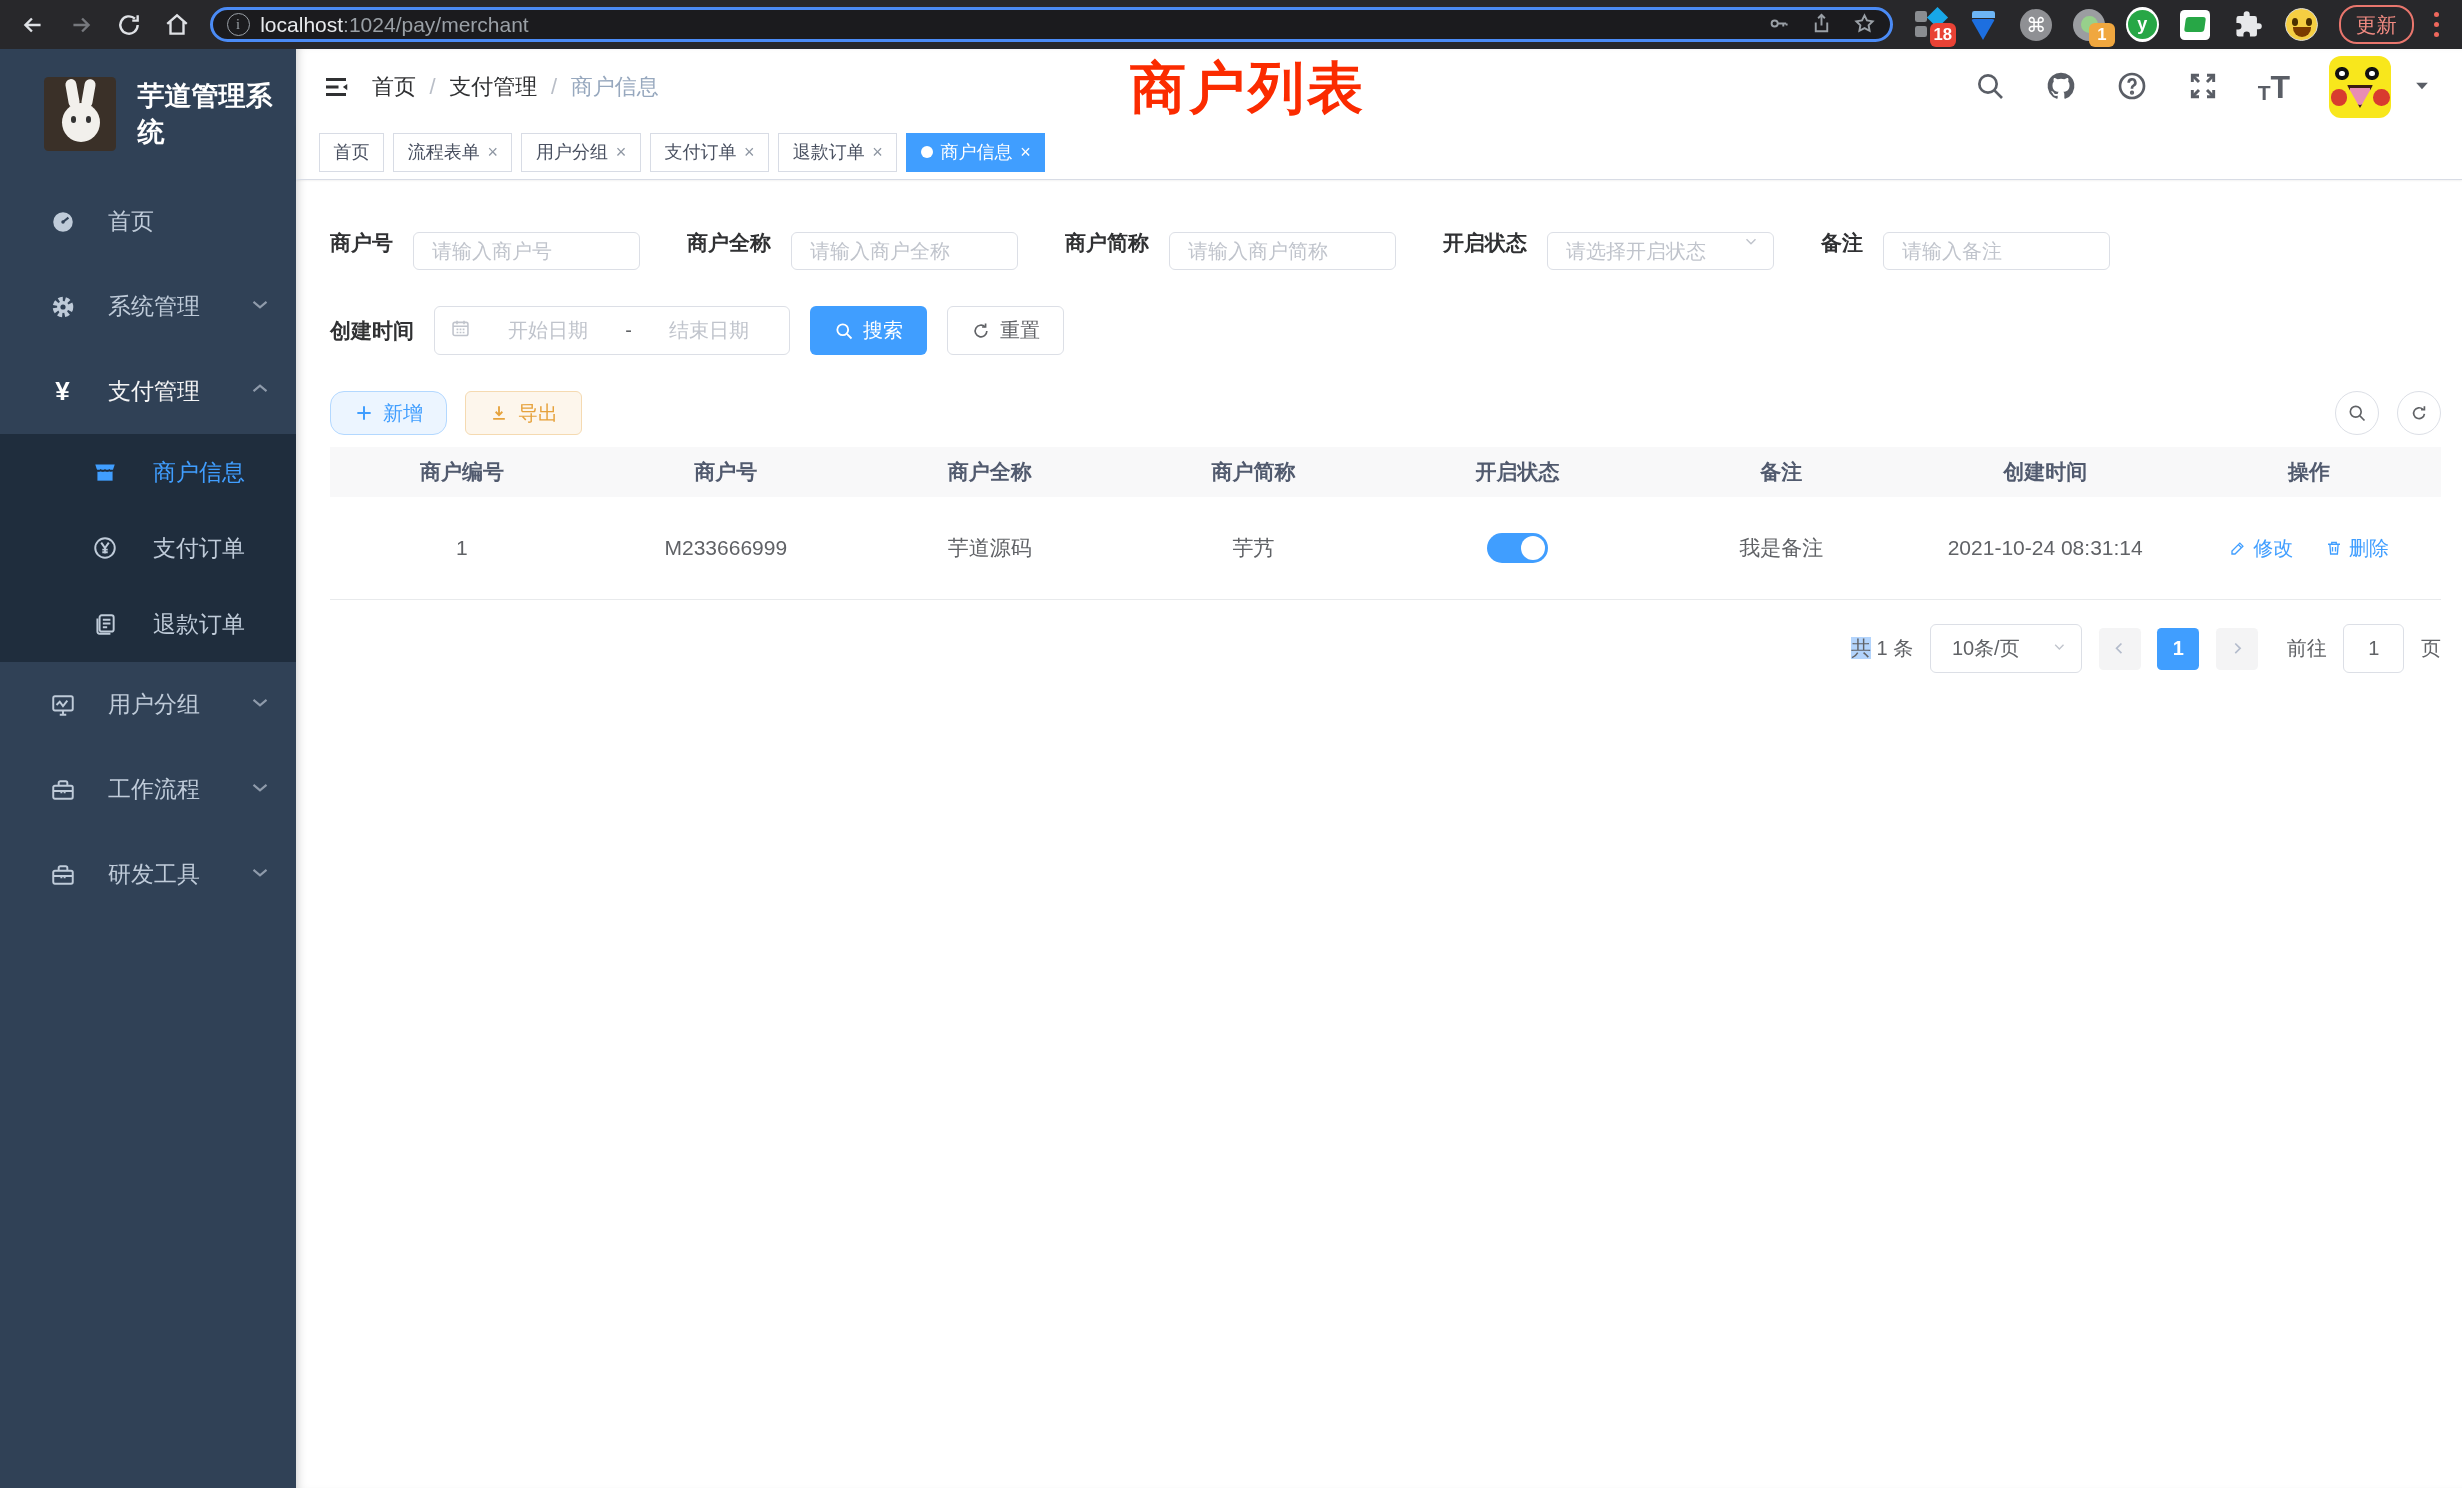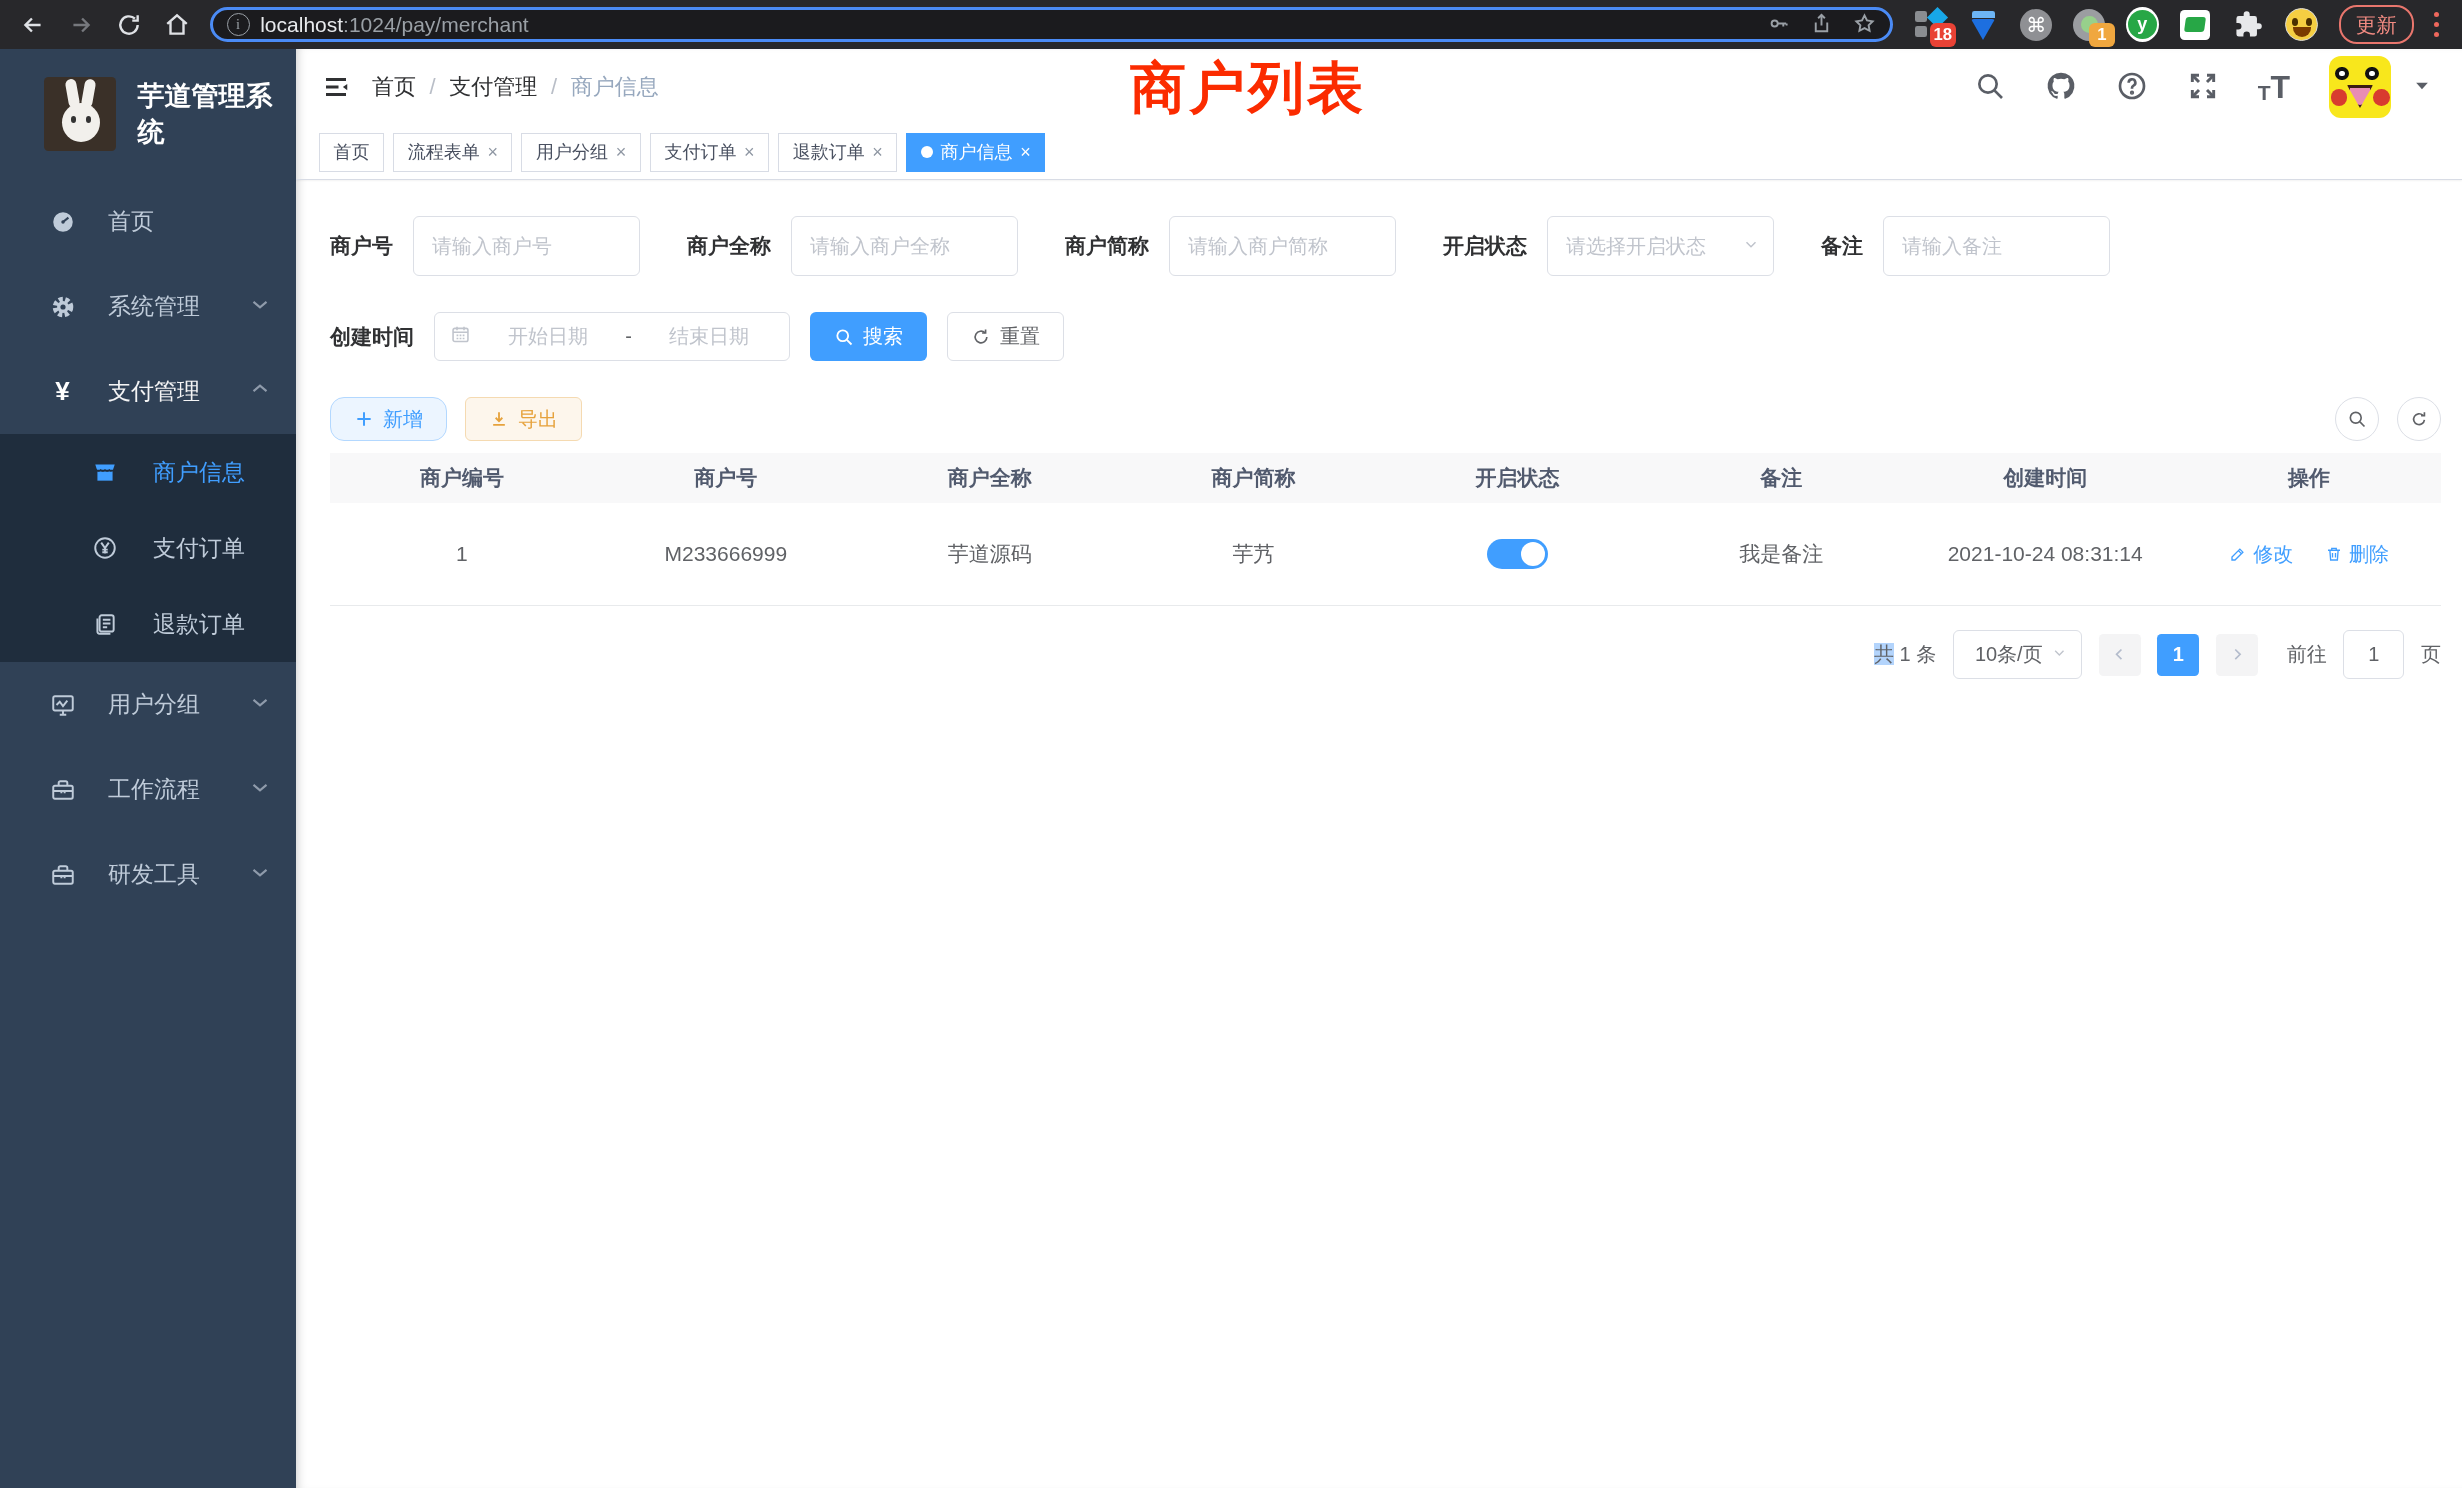--- a/index.html
+++ b/index.html
@@ -101,22 +101,22 @@
   .tab .x { font-size:18px; color:#8f97a3; line-height:1; }
   .tab.active { background:#409eff; border-color:#409eff; color:#fff; }
   .tab.active .dot { display:block; }
   .tab.active .x { color:#fff; }
 
   
   .content { padding:36px 21px 0 34px; flex:1 1 auto; }
   .frow { display:flex; align-items:center; margin-bottom:36px; }
   .fgroup { display:flex; align-items:center; margin-right:47px; }
   .flabel { font-size:21px; font-weight:700; color:#303133; margin-right:20px; white-space:nowrap;}
-  .tinput { width:227px; height:60px; border:0.8px solid #dcdfe6; border-radius:6px; padding:0 18px; font-size:20px; color:#606266;
-    background:#fff; outline:none; font-family:inherit;}
+  .tinput { width:227px; height:38px; border:0.8px solid #dcdfe6; border-radius:6px; padding:0 18px; font-size:20px; color:#606266;
+    background:#fff; outline:none; font-family:inherit;margin-top:16px;}
   .tinput::placeholder { color:#c0c4cc; }
   .selwrap { position:relative; width:227px; }
   .selwrap .tinput { width:100%; padding-right:42px; }
   .selwrap .chev, .psel .chev { position:absolute; right:13.6px; top:50%; transform:translateY(-50%); color:#c0c4cc; }
   .daterange { width:356px; height:49px; border:0.8px solid #dcdfe6; border-radius:6px; display:flex; align-items:center;
     padding:0 15px; gap:12px; color:#c0c4cc; font-size:20px; }
   .daterange .dph { flex:1 1 auto; text-align:center; }
   .daterange .dsep { color:#c0c4cc; }
   .btn { height:49px; border-radius:6px; font-size:20px; display:inline-flex; align-items:center; justify-content:center;
     gap:9px; padding:12px 23px; cursor:pointer; border:0.8px solid transparent; font-family:inherit;}
@@ -140,21 +140,21 @@
   .tbody-row { height:103px; border-bottom:0.8px solid #e8eaec; background:#fff;}
   .toggle { width:61px; height:30px; border-radius:15px; background:#409eff; position:relative; cursor:pointer;}
   .toggle .knob { position:absolute; right:3px; top:3px; width:24px; height:24px; border-radius:50%; background:#fff; }
   .link { color:#409eff; font-size:20px; display:inline-flex; align-items:center; gap:6px; cursor:pointer;}
   .link svg { width:18px; height:18px; }
   .act-gap { width:16.7px; }
 
   
   .pager { display:flex; align-items:center; justify-content:flex-end; margin-top:24px; gap:16.7px; font-size:20px; color:#606266;}
   .hl { background:#b3d4fc; }
-  .psel { position:relative; width:129px; height:49px; border:0.8px solid #dcdfe6; border-radius:6px; display:flex; align-items:center;
+  .psel { position:relative; width:152px; height:49px; border:0.8px solid #dcdfe6; border-radius:6px; display:flex; align-items:center;
     padding:0 36px 0 21px; color:#606266; cursor:pointer; }
   .pbtn { width:42px; height:42px; border-radius:4.5px; background:#f4f4f5; color:#b4bccc; display:flex; align-items:center; justify-content:center; cursor:pointer;}
   .pbtn svg, .psel svg { width:16.7px; height:16.7px; }
   .pcur { width:42px; height:42px; border-radius:4.5px; background:#409eff; color:#fff; font-weight:700; display:flex; align-items:center; justify-content:center;}
   .goto-input { width:61px; height:49px; border:0.8px solid #dcdfe6; border-radius:6px; text-align:center; font-size:20px; color:#606266; outline:none;}
 </style>
 </head>
 <body>
 
 <div class="chrome">

